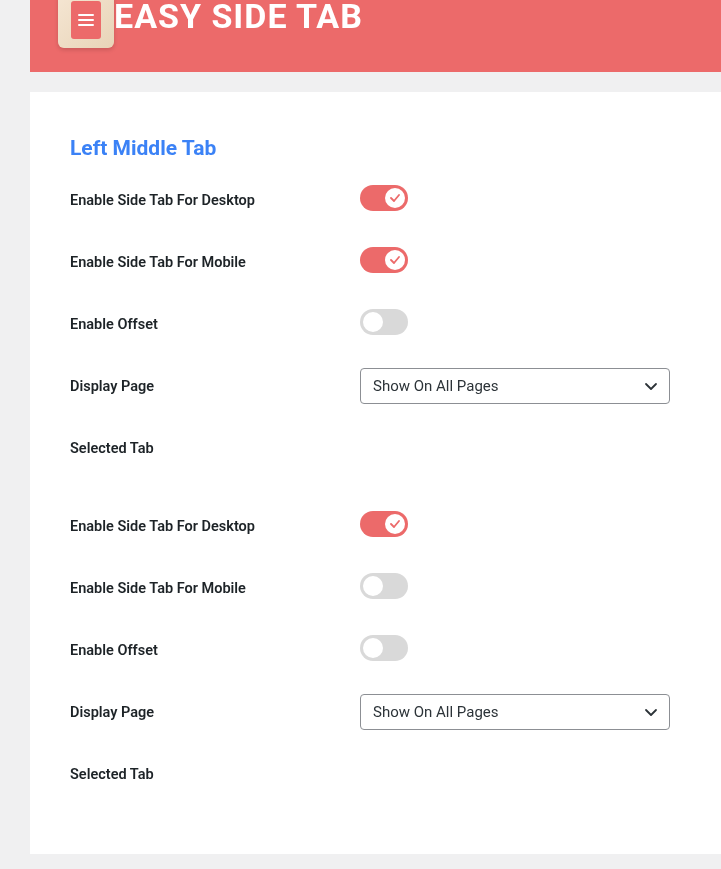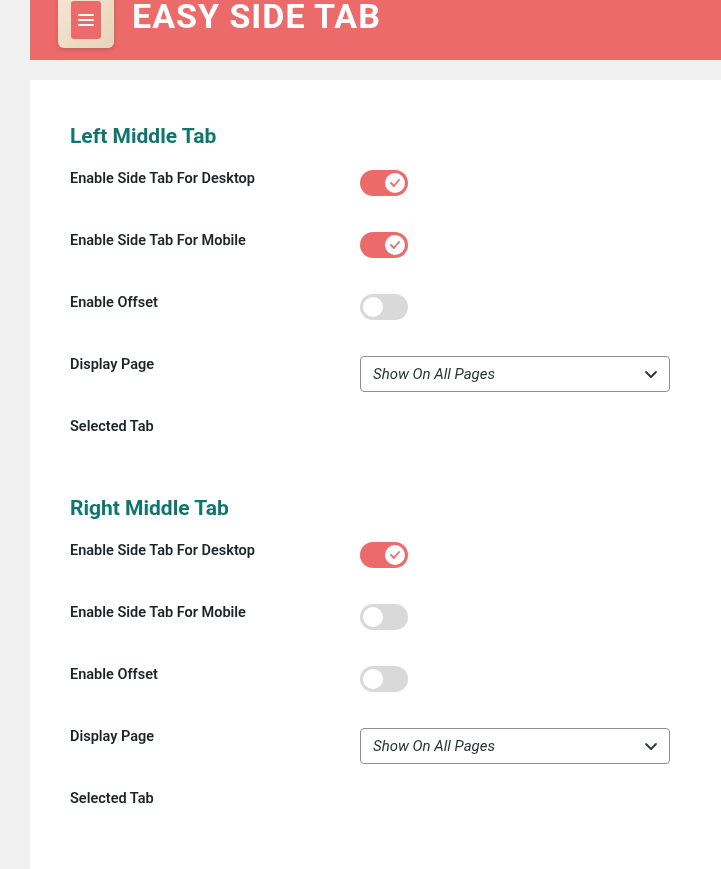--- a/index.html
+++ b/index.html
@@ -14,24 +14,23 @@
       height: 869px;
       overflow: hidden;
       padding-left: 10px;
     }
     .page-wrap {
       background: #f0f0f1;
       padding: 0 0 0 0;
     }
     .header-banner {
       background: #ec6a6a;
-      padding: 0 0 12px 28px;
+      padding: 0 0 24px 28px;
       display: flex;
       align-items: flex-start;
-      gap: 18px;
       margin: 0 0 20px 20px;
     }
     .header-logo {
       width: 56px;
       height: 56px;
       background: linear-gradient(135deg, #f5e6d3, #e8d4b8);
       border-radius: 6px;
       display: flex;
       align-items: center;
       justify-content: center;
@@ -68,25 +67,26 @@
       margin-top: -4px;
     }
     .settings-panel {
       background: white;
       margin: 0 0 0 20px;
       padding: 44px 40px 20px 40px;
     }
     .section-title {
       font-size: 21px;
       font-weight: 700;
-      color: #0f766e;
+      color: #3b82f6;
       margin-bottom: 22px;
     }
     .setting-row {
       display: flex;
+      align-items: center;
       margin-bottom: 26px;
       min-height: 36px;
     }
     .setting-label {
       width: 290px;
       font-size: 14.5px;
       color: #1d2327;
       font-weight: 600;
       flex-shrink: 0;
     }
@@ -141,21 +141,20 @@
       padding: 8px 36px 8px 12px;
       border: 1px solid #8c8f94;
       border-radius: 4px;
       font-size: 15px;
       color: #2c3338;
       background: white;
       appearance: none;
       -webkit-appearance: none;
       cursor: pointer;
       font-family: inherit;
-      font-style: italic;
     }
     .select-chevron {
       position: absolute;
       right: 12px;
       top: 50%;
       transform: translateY(-50%);
       pointer-events: none;
       width: 14px;
       height: 14px;
     }
@@ -233,21 +232,20 @@
         </div>
       </div>
     </div>
 
     <div class="setting-row">
       <div class="setting-label">Selected Tab</div>
     </div>
 
     <div class="section-gap"></div>
 
-    <div class="section-title">Right Middle Tab</div>
 
     <div class="setting-row">
       <div class="setting-label">Enable Side Tab For Desktop</div>
       <div class="setting-control">
         <div class="toggle on">
           <div class="toggle-knob">
             <svg class="toggle-check" viewBox="0 0 10 10">
                 <path d="M1 5 L4 8 L9 2" stroke="#ec6a6a" stroke-width="1.8" fill="none" stroke-linecap="round" stroke-linejoin="round"></path>
               </svg>
           </div>

